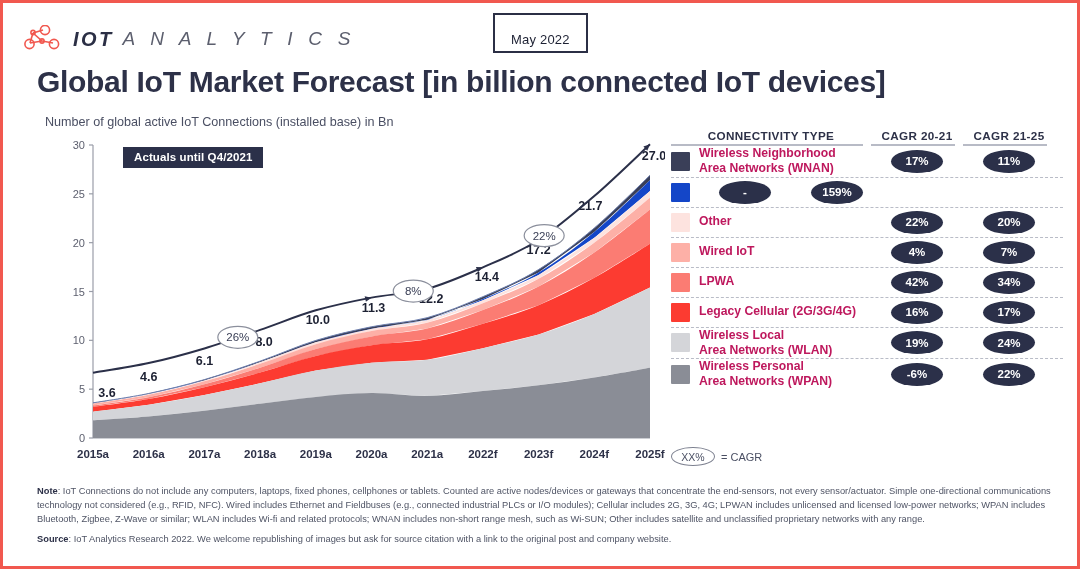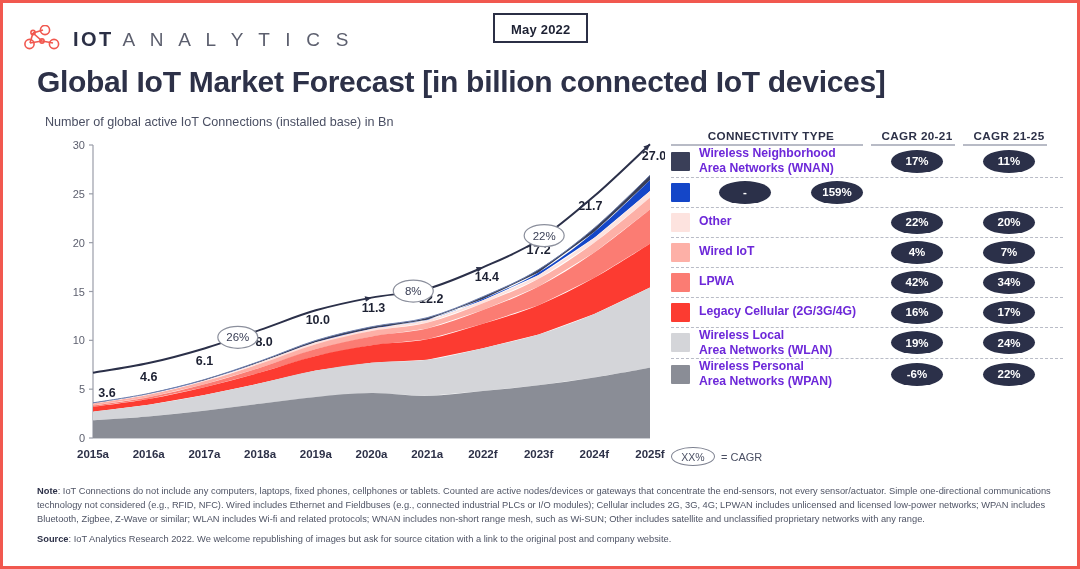--- a/index.html
+++ b/index.html
@@ -18,34 +18,34 @@
 
   
   .header {
     position: absolute; top: 0; left: 0; right: 0; height: 58px;
   }
   .logo-wrap {
     position: absolute; left: 18px; top: 22px;
     display: flex; align-items: center; gap: 10px;
   }
   .logo-mark { width: 42px; height: 28px; display: block; }
-  .logo-text { display: flex; align-items: flex-end; gap: 9px; }
+  .logo-text { display: flex; align-items: center; gap: 9px; font-style: italic; }
   .logo-iot {
     font-size: 20px; font-weight: bold; letter-spacing: 2.4px;
     color: #2b2f45;
   }
   .logo-analytics {
     font-size: 19px; font-weight: 300; letter-spacing: 5.2px;
     color: #5c5f6e;
   }
   .date-badge {
     position: absolute; left: 490px; top: 10px;
     border: 2px solid #2b2f45;
-    padding: 7px 16px 4px 16px;
-    font-size: 13px; font-weight: bold; color: #1d2133;
+    padding: 17px 16px 4px 16px;
+    font-size: 13px; font-weight: normal; color: #1d2133;
     background: #fff;
     letter-spacing: .2px;
   }
   .tagline {
     position: absolute; right: 24px; top: 24px;
     font-size: 12.5px; color: #4a4f63;
   }
 
   
   .title {
@@ -99,21 +99,21 @@
     border-bottom: 1px dashed #b9bcc7;
     min-height: 30px;
   }
   .trow:last-child { border-bottom: none; }
   .swatch {
     flex: 0 0 19px; height: 19px; margin-right: 9px;
     border-radius: 1px;
   }
   .tlabel {
     flex: 0 0 172px;
-    font-size: 12.2px; font-weight: bold; color: #6d28d9;
+    font-size: 12.2px; font-weight: bold; color: #be185d;
     line-height: 1.25;
   }
   .pill-cell { flex: 0 0 92px; display: flex; justify-content: center; }
   .pill {
     background: #2b3049; color: #fff;
     font-size: 11.5px; font-weight: bold;
     border-radius: 50%/50%;
     width: 52px; height: 23px;
     display: flex; align-items: center; justify-content: center;
   }
@@ -230,20 +230,21 @@
           <g>
             <ellipse cx="368.275" cy="158.04416666666668" rx="20" ry="11" fill="#fff" stroke="#8b8f9c" stroke-width="1.2"></ellipse>
             <text x="368.275" y="162.04416666666668" text-anchor="middle" font-size="11.5" fill="#3b4057" font-family="&quot;Liberation Sans&quot;, sans-serif">8%</text>
           </g>
           <g>
             <ellipse cx="499.17" cy="102.61833333333334" rx="20" ry="11" fill="#fff" stroke="#8b8f9c" stroke-width="1.2"></ellipse>
             <text x="499.17" y="106.61833333333334" text-anchor="middle" font-size="11.5" fill="#3b4057" font-family="&quot;Liberation Sans&quot;, sans-serif">22%</text>
           </g>
         </g>
     </svg>
+    <div class="actuals-badge">Actuals until Q4/2021</div>
   </div>
 
   <div class="table">
     <div class="thead">
       <div class="th type">CONNECTIVITY TYPE</div>
       <div class="th c1">CAGR 20-21</div>
       <div class="th c2">CAGR 21-25</div>
     </div>
     <div class="thead-rules">
       <div class="rule type"></div>

